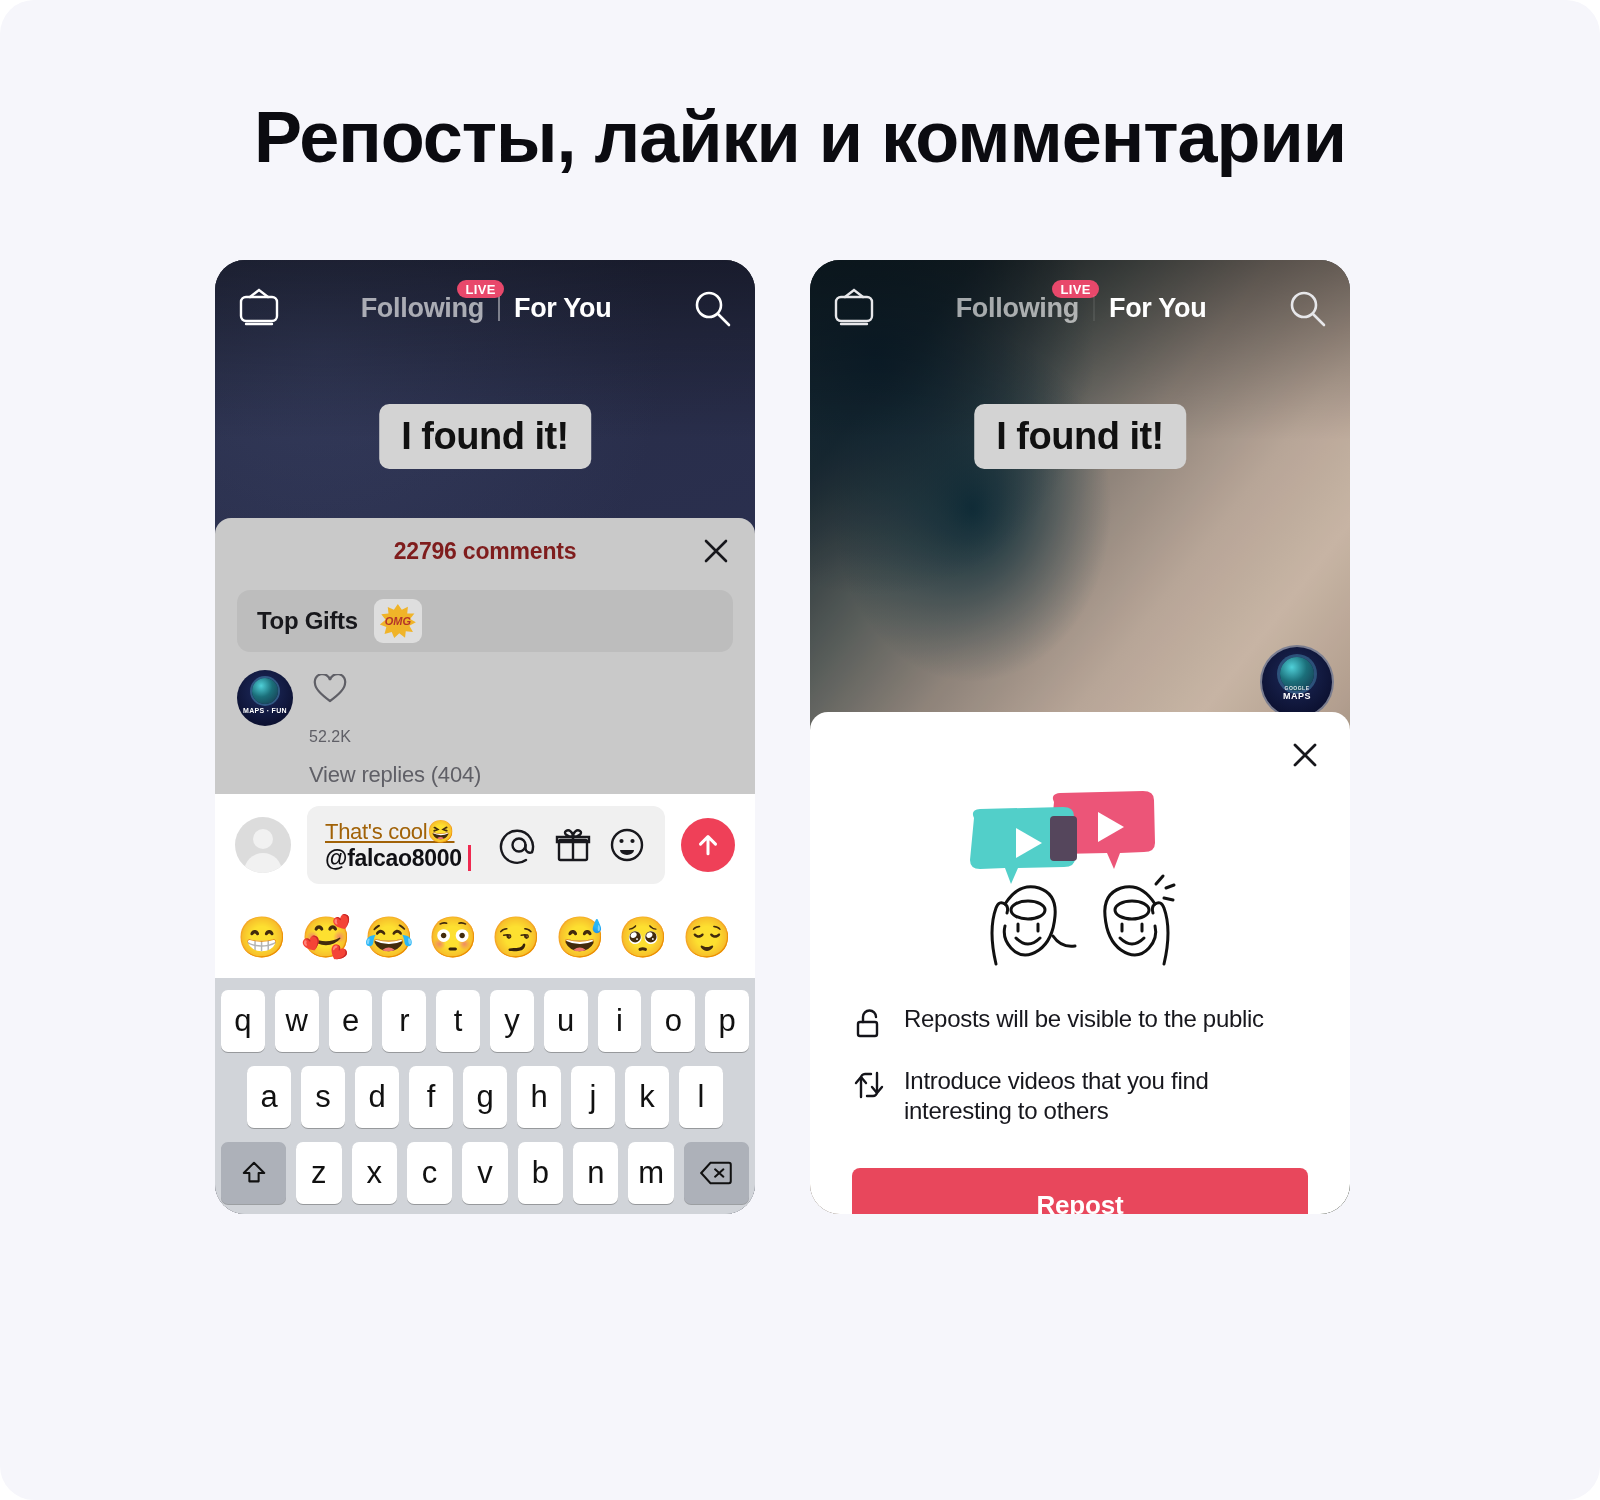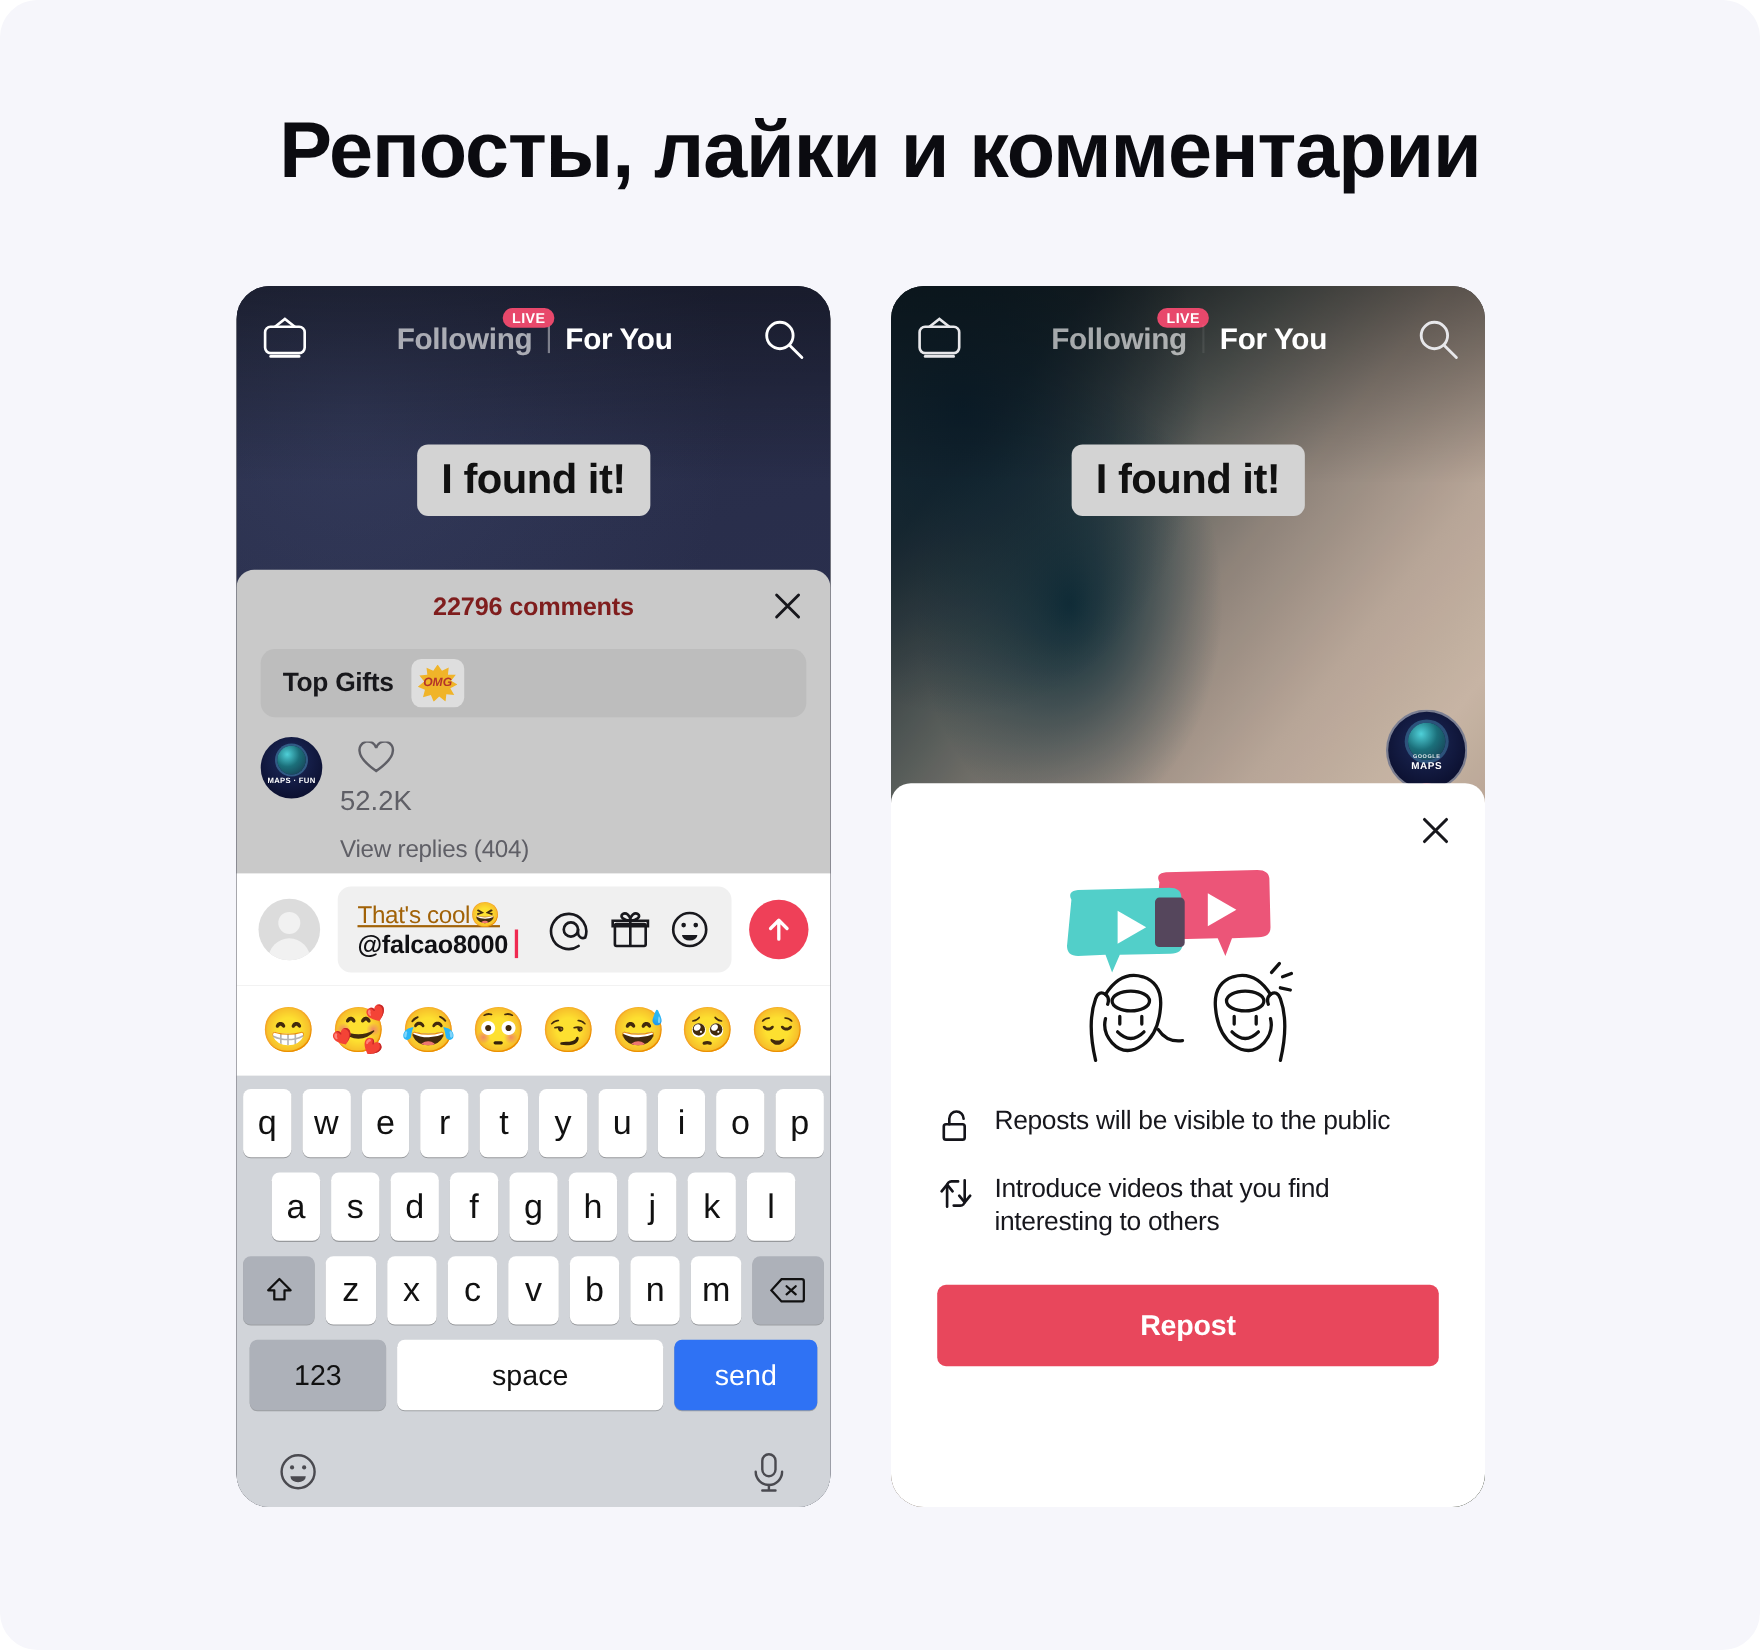--- a/index.html
+++ b/index.html
@@ -19,21 +19,21 @@
     position: absolute; top: 96px; left: 0; width: 1600px;
     text-align: center;
     font-size: 72px; font-weight: 700; letter-spacing: -1px;
     color: #0b0b10;
     font-family: "Liberation Sans", sans-serif;
   }
 
   
   .phone {
     position: absolute;
-    width: 540px; height: 1110px;
+    width: 540px; height: 954px;
     border-radius: 30px;
     overflow: hidden;
     background: #222;
   }
   .phone-left  { left: 215px; top: 260px; }
   .phone-right { left: 810px; top: 260px; }
 
   
   .video-left {
     position: absolute; inset: 0;
@@ -179,21 +179,21 @@
   }
   .pinned {
     display: inline-flex; align-items: center; gap: 6px;
     background: #b6b6b6; border-radius: 5px; padding: 2px 9px;
     font-size: 20px; font-weight: 600; color: #26262c; vertical-align: 3px;
     margin-right: 8px;
   }
   .c-sub { font-size: 20px; color: #68686f; margin-top: 10px; letter-spacing: -.2px; }
   .c-sub .reply { color: #55555c; font-weight: 600; margin-left: 14px; }
   .c-like { flex: 0 0 auto; text-align: center; padding-top: 4px; }
-  .c-like .cnt { font-size: 25px; color: #5f5f66; margin-top: 5px; }
+  .c-like .cnt { font-size: 16px; color: #5f5f66; margin-top: 20px; }
   .c-replies {
     font-size: 22px; color: #5f5f66; padding: 16px 22px 0 94px;
     letter-spacing: -.2px;
   }
 
   
   .composer {
     position: absolute; left: 0; right: 0; top: 534px; height: 102px;
     background: #fff; display: flex; align-items: center; gap: 16px;
     padding: 0 20px;

